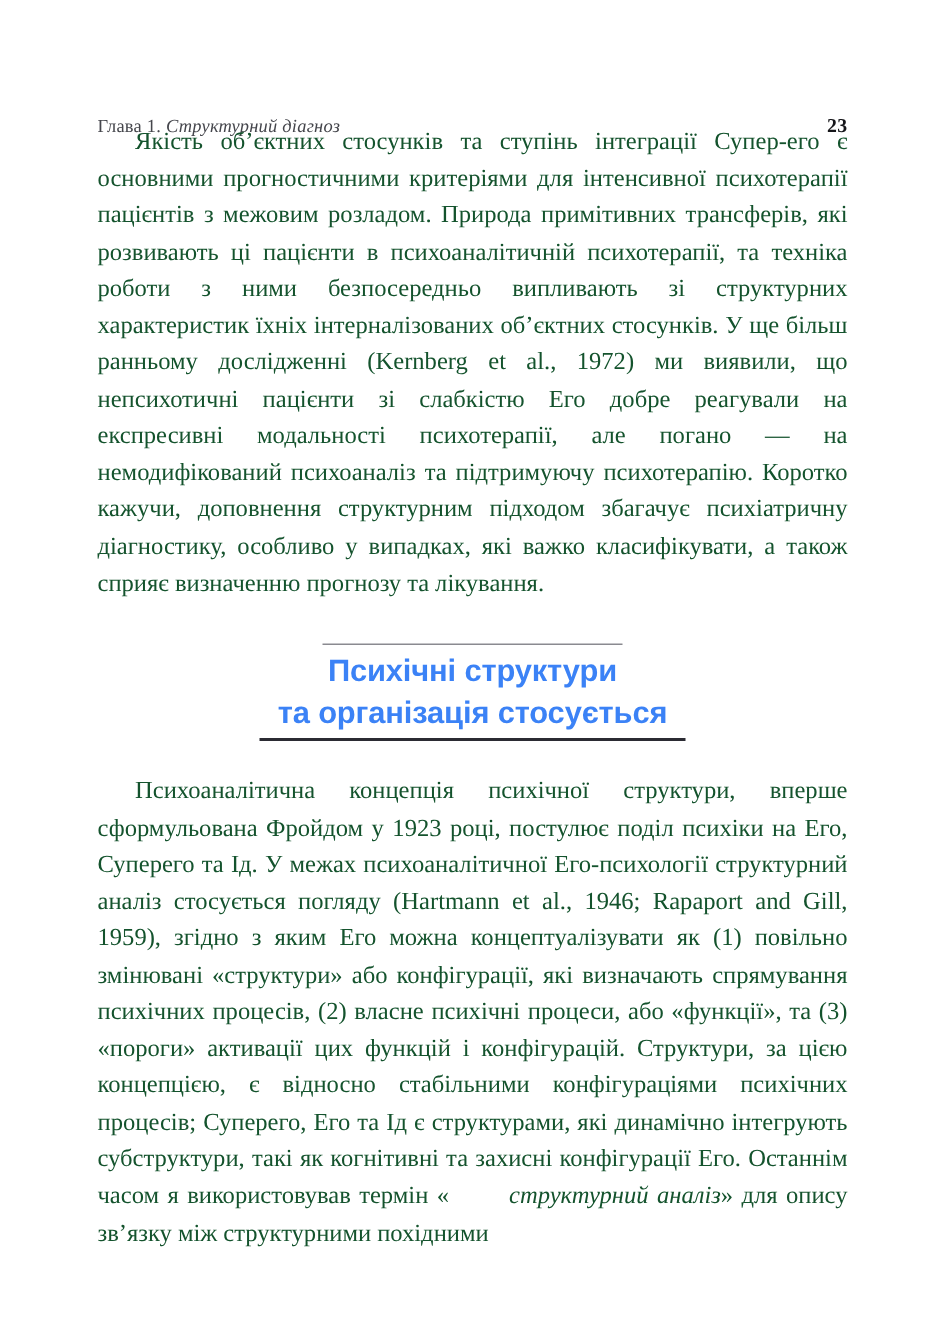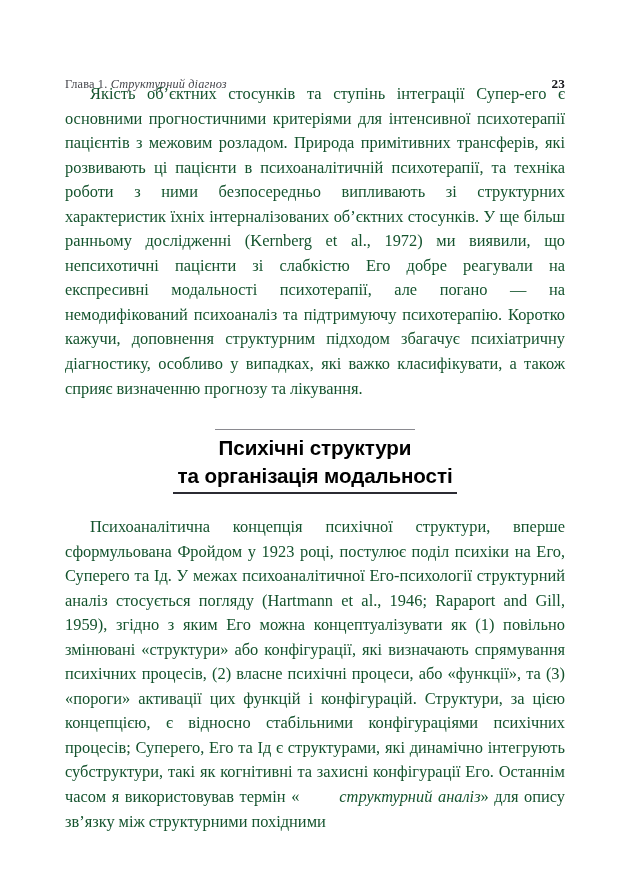--- a/index.html
+++ b/index.html
@@ -99,21 +99,21 @@
     position: relative;
     top: 5px;
   }
   .section-head h2 {
     margin: 0;
     padding: 9px 0 2px 0;
     font-family: "Liberation Sans", "DejaVu Sans", sans-serif;
     font-weight: bold;
     font-size: 20.6px;
     line-height: 27.5px;
-    color: #000000;
+    color: #3b82f6;
     letter-spacing: -0.1px;
   }
   .rule-bottom {
     width: 284px;
     height: 1.6px;
     background: #2b2b33;
     margin: 1px auto 0 auto;
   }
 </style>
 </head>
@@ -125,21 +125,21 @@
     <span class="head-left"><span class="chapter-label">Глава 1.</span> <span class="chapter-title">Структурний діагноз</span></span>
     <span class="folio">23</span>
   </div>
 
   <div class="textblock">
     <p class="para">Якість об’єктних стосунків та ступінь інтеграції Супер-его є основними прогностичними критеріями для інтенсивної психотерапії пацієнтів з межовим розладом. Природа примітивних трансферів, які розвивають ці пацієнти в психоаналітичній психотерапії, та техніка роботи з ними безпосередньо випливають зі структурних характеристик їхніх інтерналізованих об’єктних стосунків. У ще більш ранньому дослідженні (Kernberg et al., 1972) ми виявили, що непсихотичні пацієнти зі слабкістю Его добре реагували на експресивні модальності психотерапії, але погано — на немодифікований психоаналіз та підтримуючу психотерапію. Коротко кажучи, доповнення структурним підходом збагачує психіатричну діагностику, особливо у випадках, які важко класифікувати, а також сприяє визначенню прогнозу та лікування.</p>
   </div>
 
   <div class="section-head">
     <div class="rule-top"></div>
-    <h2><span>Психічні структури</span><br><span>та організація модальності</span></h2>
+    <h2><span>Психічні структури</span><br><span>та організація стосується</span></h2>
     <div class="rule-bottom"></div>
   </div>
 
   <div class="textblock" style="top:515px;">
     <p class="para last-justify-all"><span>Психоаналітична концепція психічної структури, вперше сформульована Фройдом у 1923 році, постулює поділ психіки на Его, Суперего та Ід. У межах психоаналітичної Его-психології структурний аналіз стосується погляду (Hartmann et al., 1946; Rapaport and Gill, 1959), згідно з яким Его можна концептуалізувати як (1) повільно змінювані «структури» або конфігурації, які визначають спрямування психічних процесів, (2) власне психічні процеси, або «функції», та (3) «пороги» активації цих функцій і конфігурацій. Структури, за цією концепцією, є відносно стабільними конфігураціями психічних процесів; Суперего, Его та Ід є структурами, які динамічно інтегрують субструктури, такі як когнітивні та захисні конфігурації Его. Останнім часом я використовував термін «</span><span class="it">структурний аналіз</span><span>» для опису зв’язку між структурними похідними</span></p>
   </div>
 
 </div>
 
 </body></html>

